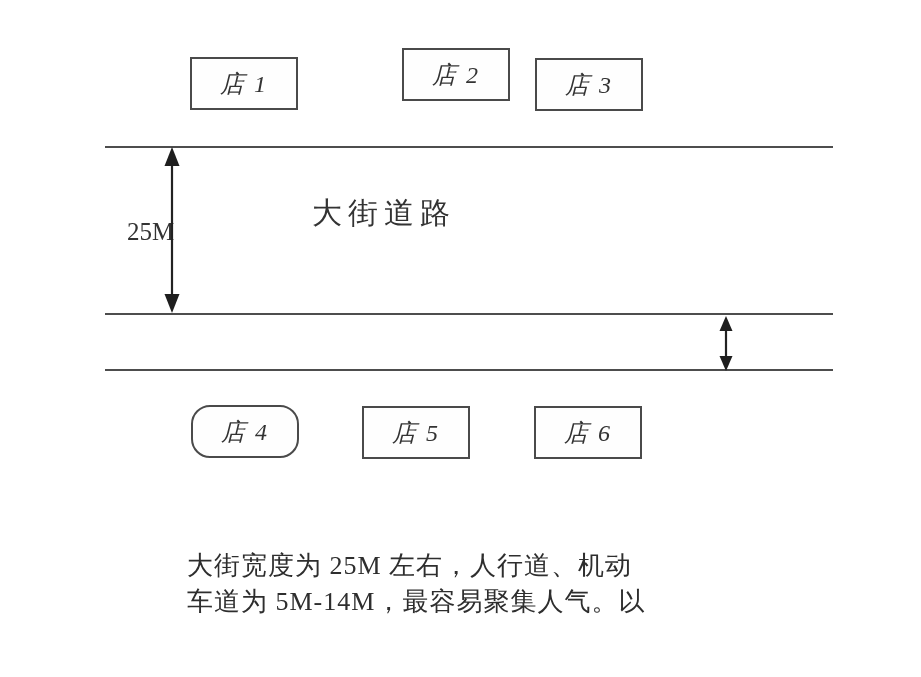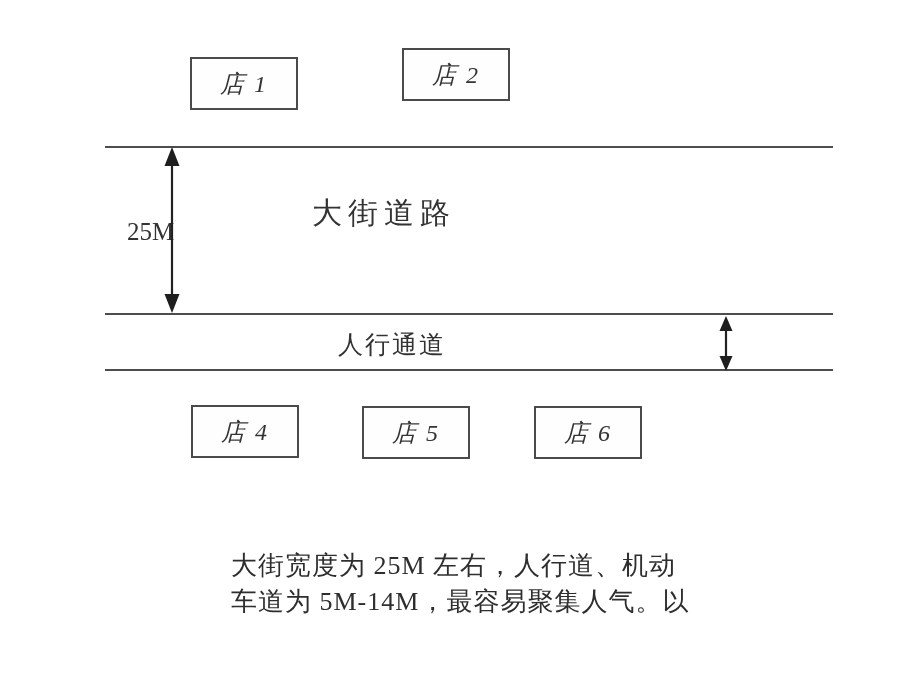--- a/index.html
+++ b/index.html
@@ -31,21 +31,21 @@
   }
   .shop-box span {
     font-size: 24px;
     letter-spacing: 2px;
     color: #333333;
     white-space: nowrap;
   }
   .shop-1 { left: 190px; top: 57px;  }
   .shop-2 { left: 363px; top: 48px; margin-left: 39px;  }
   .shop-3 { left: 535px; top: 58px;  }
-  .shop-4 { left: 191px; top: 405px; }
+  .shop-4 { left: 191px; top: 405px; border-radius: 19px; }
   .shop-5 { left: 362px; top: 406px; text-align: center; }
   .shop-6 { left: 534px; top: 406px; text-align: right; }
   
   .hline {
     position: absolute;
     left: 105px;
     width: 728px;
     height: 2px;
     background: #4d4d4d;
   }
@@ -90,48 +90,50 @@
   
   .caption {
     position: absolute;
     left: 187px;
     top: 548px;
     font-size: 26px;
     line-height: 36px;
     color: #2e2e2e;
     letter-spacing: 1px;
   }
-  .caption div { white-space: nowrap; margin-left: 44px; }
+  .caption div { white-space: nowrap; }
 </style>
 </head>
 <body>
 
 <div class="canvas">
 
   <div class="shop-box shop-1">
     <span>店 1</span>
   </div>
   <div class="shop-box shop-2">
     <span>店 2</span>
+  </div>
+  <div class="shop-box shop-3">
+    <span>店 3</span>
   </div>
 
   <div class="hline line-road-top"></div>
   <div class="hline line-road-bottom"></div>
   <div class="hline line-walkway-bottom"></div>
 
   <div class="lbl road-label">大街道路</div>
   <div class="lbl road-width-label">25M</div>
 
   <svg class="arrow arrow-road" width="24" height="166" viewBox="0 0 24 166">
     <line x1="12" y1="5" x2="12" y2="161" stroke="#222222" stroke-width="2.2"></line>
     <polygon points="12,0 4.5,19 19.5,19" fill="#1e1e1e"></polygon>
     <polygon points="12,166 4.5,147 19.5,147" fill="#1e1e1e"></polygon>
   </svg>
 
-  <div class="lbl walkway-label">人行通道</div>
 
   <svg class="arrow arrow-walkway" width="22" height="55" viewBox="0 0 22 55">
     <line x1="11" y1="4" x2="11" y2="51" stroke="#222222" stroke-width="2.2"></line>
     <polygon points="11,0 4.5,15 17.5,15" fill="#1e1e1e"></polygon>
     <polygon points="11,55 4.5,40 17.5,40" fill="#1e1e1e"></polygon>
   </svg>
 
   <div class="shop-box shop-4">
     <span>店 4</span>
   </div>

